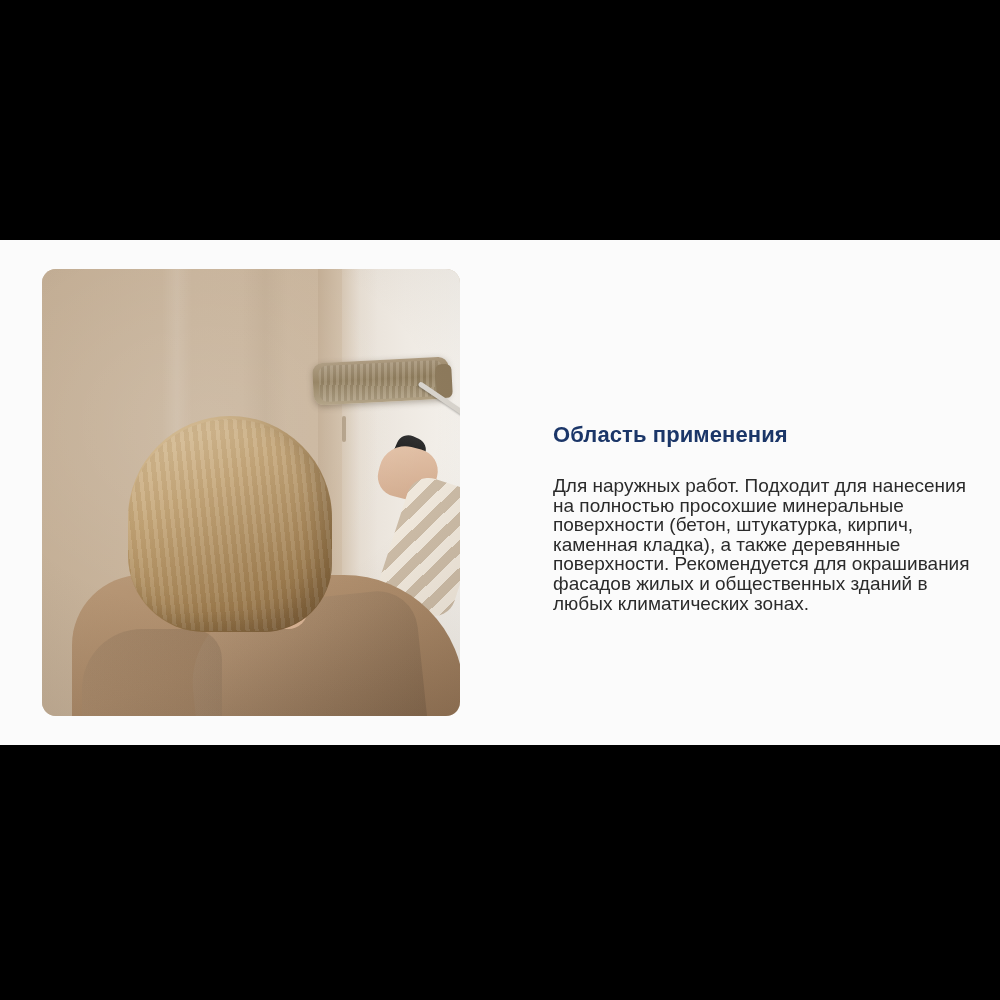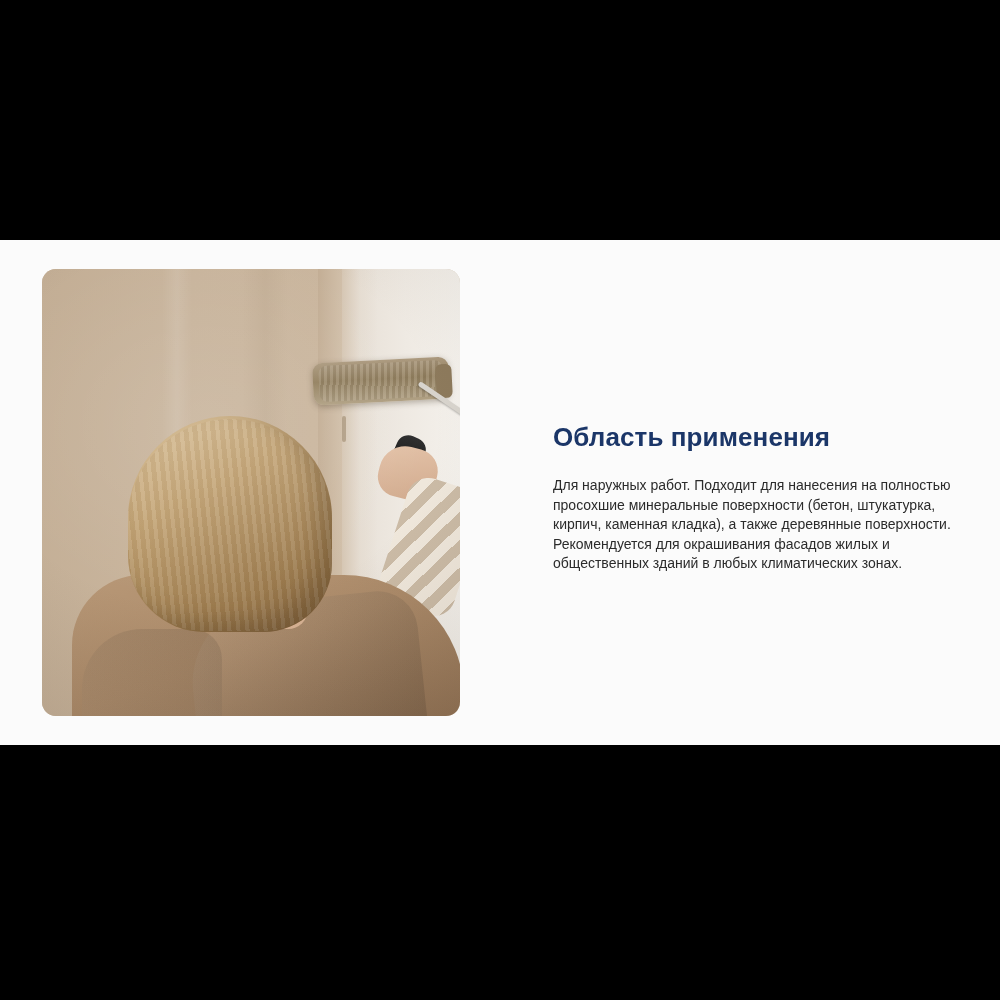--- a/index.html
+++ b/index.html
@@ -206,31 +206,31 @@
     left: 553px;
     top: 0;
     width: 400px;
   }
   .section-title {
     margin: 0;
     padding: 0;
     position: absolute;
     top: 182px;
     left: 0;
-    font-size: 26px;
+    font-size: 22px;
     font-weight: bold;
     color: #1b3668;
     letter-spacing: 0.1px;
   }
   .body-copy {
     position: absolute;
     top: 236px;
     left: 0;
     width: 425px;
-    font-size: 14px;
+    font-size: 19px;
     line-height: 19.6px;
     color: #2b2b2b;
   }
   .body-copy p {
     margin: 0;
   }
 </style>
 </head>
 <body>
 

